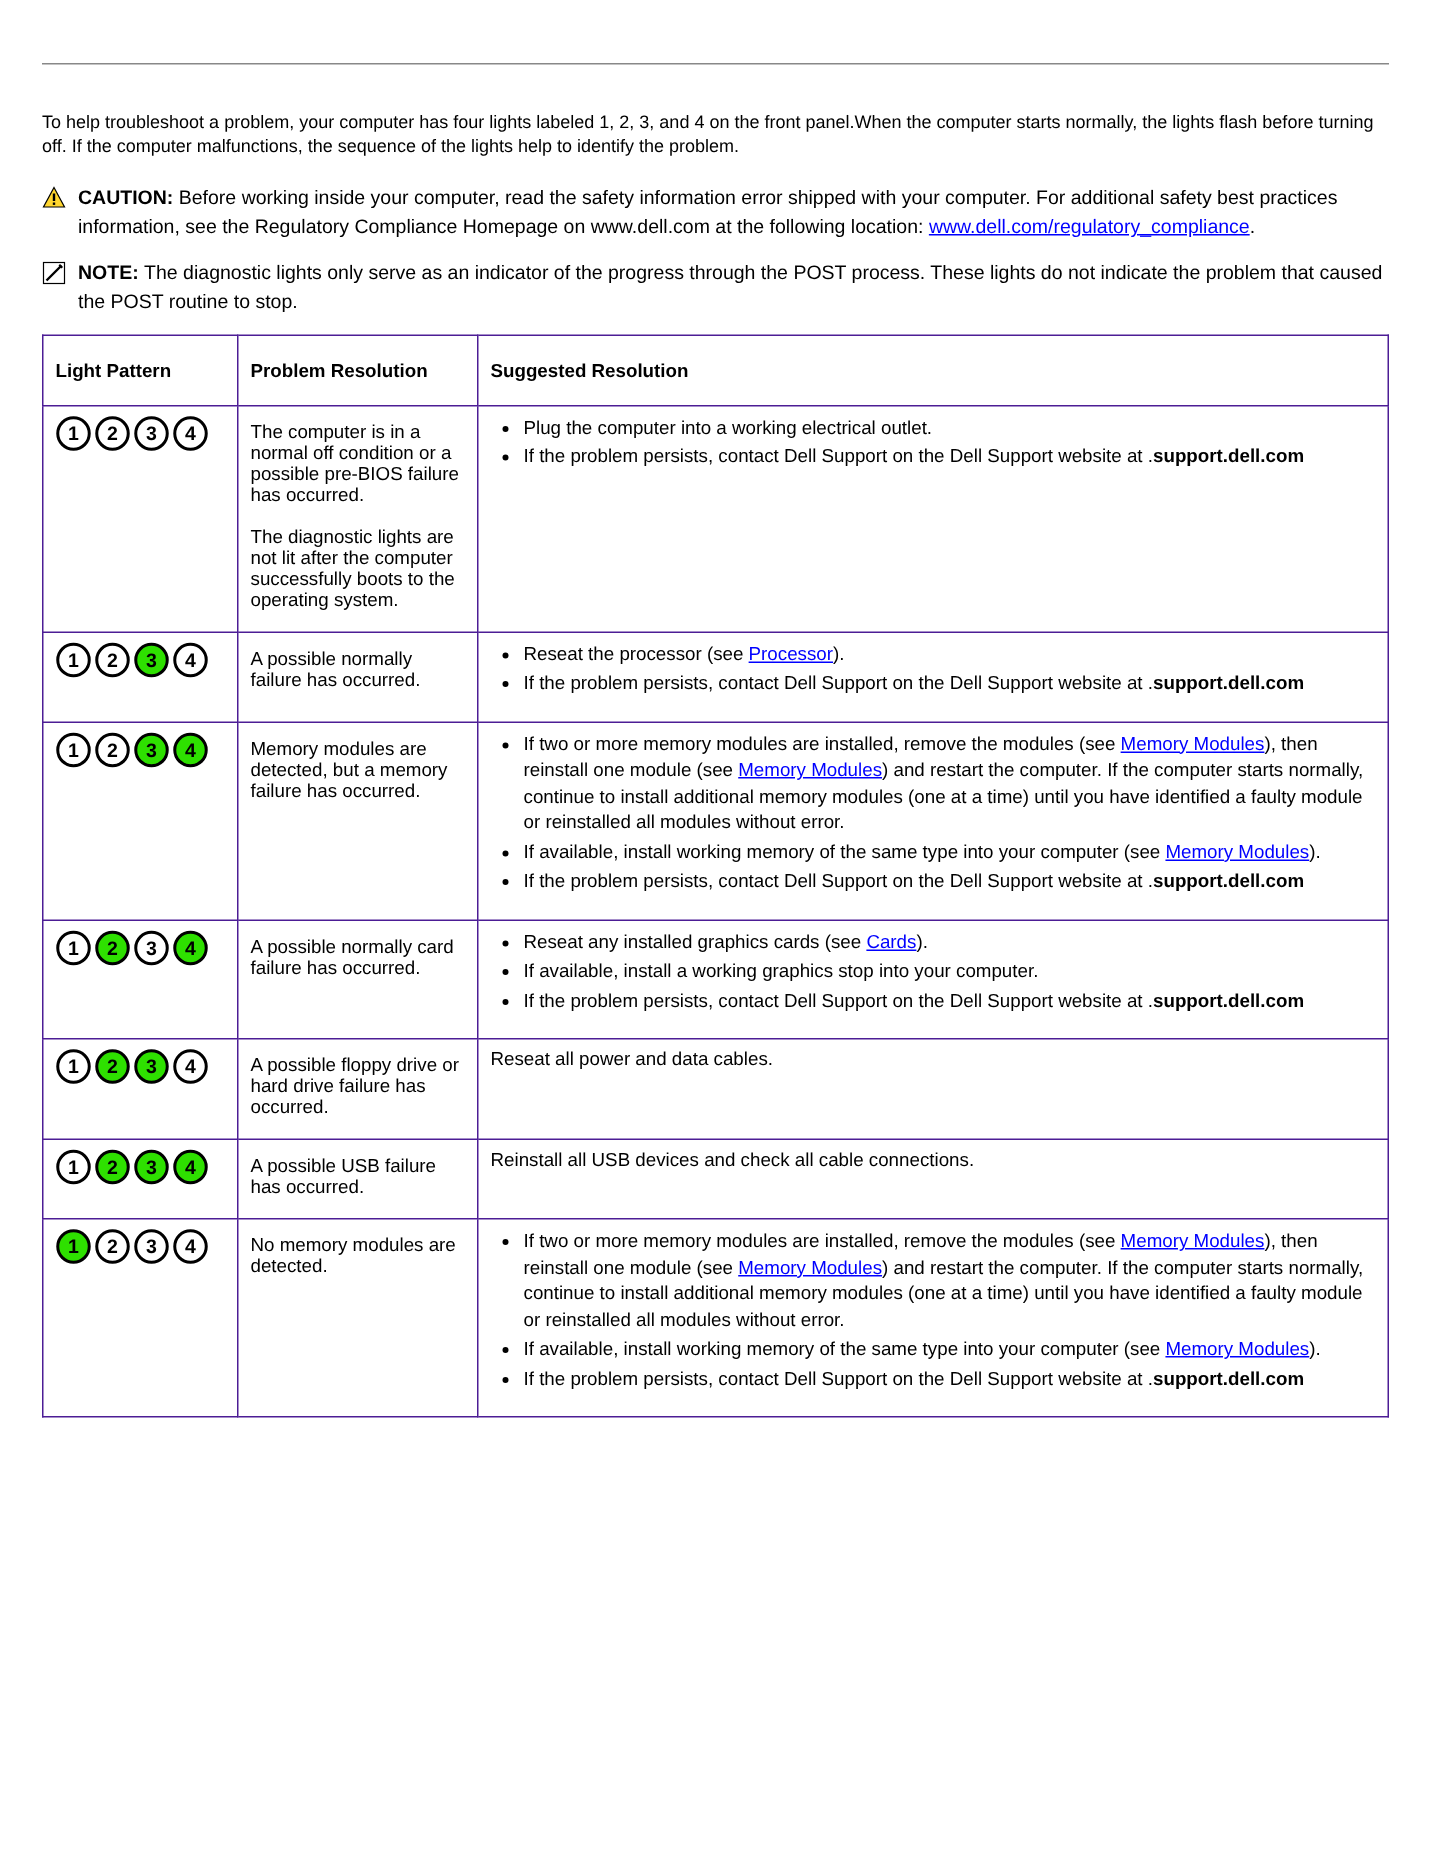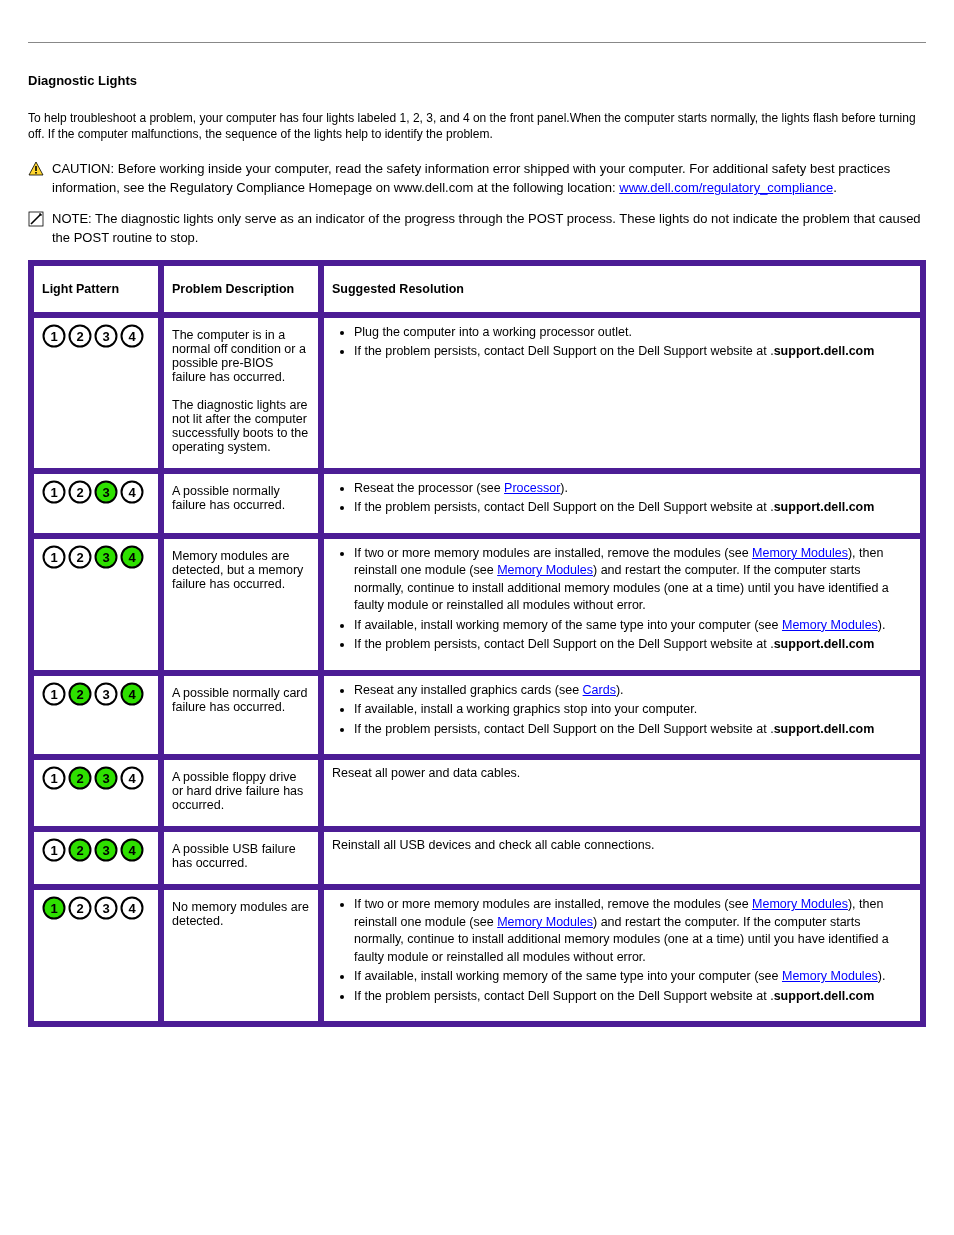--- a/index.html
+++ b/index.html
@@ -3,46 +3,45 @@
 <meta charset="utf-8">
 <style>
   html,body{margin:0;padding:0;background:#fff;color:#000;font-family:Arial,Helvetica,sans-serif;}
   .page{width:954px;margin:0 auto;position:relative;box-sizing:border-box;padding:0 28px 40px 28px;}
   .rule{border:none;border-top:1px solid #888;margin:42px 0 30px 0;}
   .subtitle{font-size:13px;margin:0 0 22px 0;}
   .lead{font-size:12px;line-height:1.35;margin:0 0 18px 0;}
   .callout{display:flex;align-items:flex-start;font-size:13px;line-height:1.45;margin:6px 0 12px 0;}
   .callout .icon{flex:0 0 18px;margin-right:6px;margin-top:1px;}
   .callout .body{flex:1;}
-  .callout strong{font-weight:normal;}
+  .callout strong{font-weight:bold;}
   a.link{color:#00f;text-decoration:underline;text-align:right;}
   table.diag{border-collapse:collapse;width:100%;margin-top:6px;font-size:12.5px;table-layout:fixed;}
   table.diag col.c1{width:130px;}
   table.diag col.c2{width:160px;}
   table.diag col.c3{width:auto;}
-  table.diag th,table.diag td{border:6px solid #4c1d95;vertical-align:top;text-align:left;}
+  table.diag th,table.diag td{border:1px solid #4c1d95;vertical-align:top;text-align:left;}
   table.diag th{font-weight:bold;padding:16px 8px;}
   table.diag td{padding:6px 8px 14px 8px;}
   table.diag td.cell-desc{padding-top:10px;}
   table.diag ul{margin:0;padding-left:22px;}
   table.diag li{margin:0 0 2px 0;line-height:1.4;}
   
   .lights{white-space:nowrap;padding-top:6px;}
   .led{display:inline-block;width:24px;height:24px;margin-right:2px;}
   .led svg{display:block;}
   
   .warn-tri svg,.note-ico svg{display:block;}
 </style>
 </head>
 <body>
 
 <div class="page">
   <hr class="rule">
 
-  <p class="subtitle"><strong>Diagnostic Lights</strong></p>
 
   <p class="lead">To help troubleshoot a problem, your computer has four lights labeled 1, 2, 3, and 4 on the front panel.When the computer starts normally, the lights flash before turning off. If the computer malfunctions, the sequence of the lights help to identify the problem.</p>
 
   <div class="callout">
     <span class="icon warn-tri">
       <svg width="16" height="16" viewBox="0 0 16 16">
           <polygon points="8,1 15,14 1,14" fill="#ffd630" stroke="#000" stroke-width="0.8"></polygon>
           <rect x="7.2" y="5" width="1.6" height="5" fill="#000"></rect>
           <rect x="7.2" y="11" width="1.6" height="1.6" fill="#000"></rect>
         </svg>
@@ -67,21 +66,21 @@
 
   <table class="diag">
     <colgroup>
         <col class="c1">
         <col class="c2">
         <col class="c3">
       </colgroup>
     <thead>
       <tr>
         <th>Light Pattern</th>
-        <th>Problem Description</th>
+        <th>Problem Resolution</th>
         <th>Suggested Resolution</th>
       </tr>
     </thead>
     <tbody id="diag-body">
         <tr>
           <td class="lights"><span class="led"><svg width="24" height="24" viewBox="0 0 24 24">
                 <circle cx="12" cy="12" r="10.5" fill="#fff" stroke="#000" stroke-width="2"></circle>
                 <text x="12" y="16.5" text-anchor="middle" font-family="Arial" font-size="13" font-weight="bold" fill="#000">1</text>
               </svg></span><span class="led"><svg width="24" height="24" viewBox="0 0 24 24">
                 <circle cx="12" cy="12" r="10.5" fill="#fff" stroke="#000" stroke-width="2"></circle>
@@ -89,21 +88,21 @@
               </svg></span><span class="led"><svg width="24" height="24" viewBox="0 0 24 24">
                 <circle cx="12" cy="12" r="10.5" fill="#fff" stroke="#000" stroke-width="2"></circle>
                 <text x="12" y="16.5" text-anchor="middle" font-family="Arial" font-size="13" font-weight="bold" fill="#000">3</text>
               </svg></span><span class="led"><svg width="24" height="24" viewBox="0 0 24 24">
                 <circle cx="12" cy="12" r="10.5" fill="#fff" stroke="#000" stroke-width="2"></circle>
                 <text x="12" y="16.5" text-anchor="middle" font-family="Arial" font-size="13" font-weight="bold" fill="#000">4</text>
               </svg></span></td>
           <td class="cell-desc">The computer is in a normal off condition or a possible pre-BIOS failure has occurred.<br><br>The diagnostic lights are not lit after the computer successfully boots to the operating system.</td>
           <td>
             <ul>
-              <li>Plug the computer into a working processor outlet.</li>
+              <li>Plug the computer into a working electrical outlet.</li>
               <li>If the problem persists, contact Dell Support on the Dell Support website at .<strong>support.dell.com</strong></li>
             </ul>
           </td>
         </tr>
         <tr>
           <td class="lights"><span class="led"><svg width="24" height="24" viewBox="0 0 24 24">
                 <circle cx="12" cy="12" r="10.5" fill="#fff" stroke="#000" stroke-width="2"></circle>
                 <text x="12" y="16.5" text-anchor="middle" font-family="Arial" font-size="13" font-weight="bold" fill="#000">1</text>
               </svg></span><span class="led"><svg width="24" height="24" viewBox="0 0 24 24">
                 <circle cx="12" cy="12" r="10.5" fill="#fff" stroke="#000" stroke-width="2"></circle>

